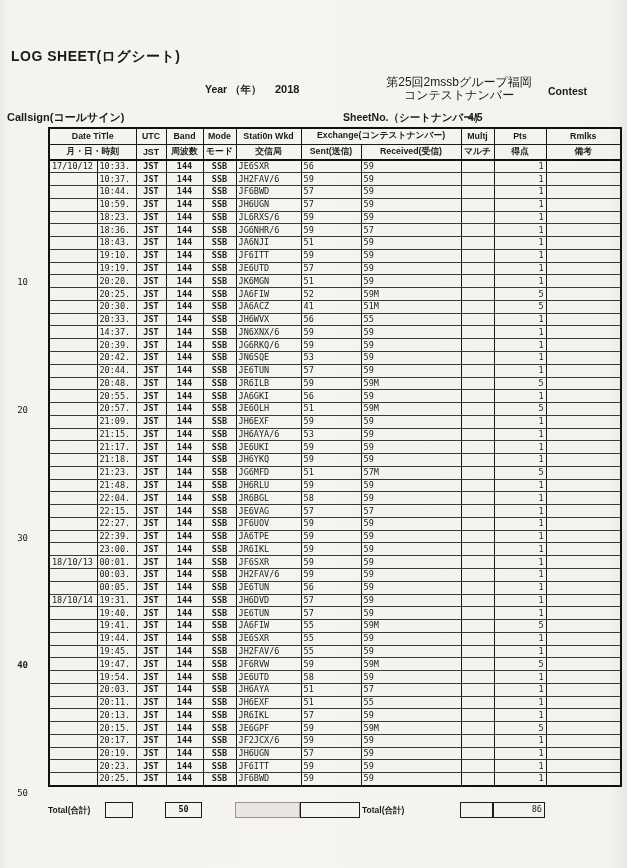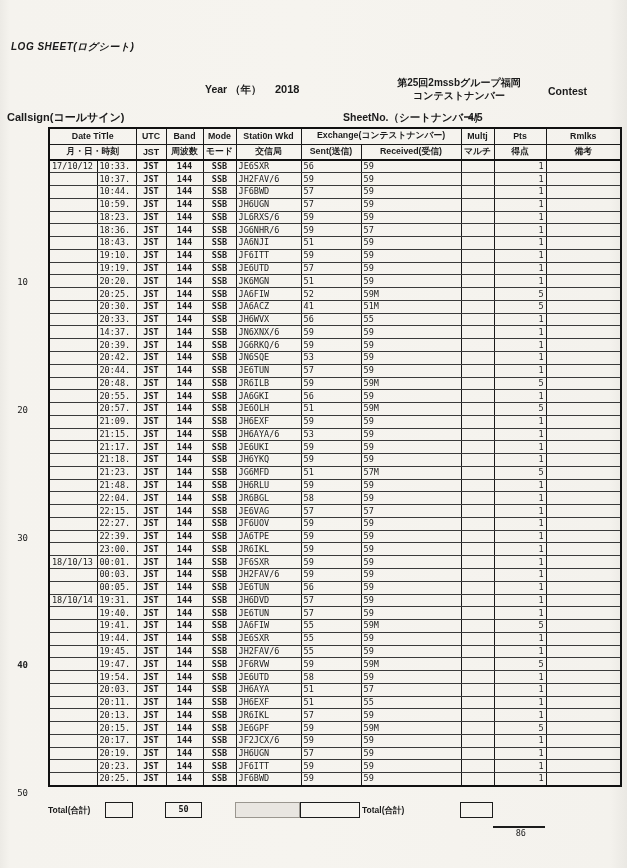--- a/index.html
+++ b/index.html
@@ -1,23 +1,23 @@
 <!DOCTYPE html>
 <html><head>
 <meta charset="utf-8">
 <style>
   html,body{margin:0;padding:0;}
   body{width:627px;height:868px;font-family:"Liberation Sans",sans-serif;}
   .sheet{position:relative;width:627px;height:868px;overflow:hidden;color:#1b1b1b;
     background:linear-gradient(90deg,#eceae5 0px,#f5f3ee 10px,#f6f4ef 300px,#f4f2ed 610px,#eae8e3 627px);}
   .abs{position:absolute;white-space:nowrap;}
-  .title{left:11px;top:40px;font-size:10px;font-weight:bold;letter-spacing:.5px;font-style:italic;}
+  .title{left:11px;top:48px;font-size:14px;font-weight:bold;letter-spacing:.5px;}
   .year-label{left:205px;top:83px;font-size:10.5px;font-weight:bold;}
   .year-value{left:275px;top:83px;font-size:11px;font-weight:bold;}
-  .contest-name{left:378px;top:76px;width:162px;text-align:center;font-size:10px;font-weight:bold;line-height:13px;}
+  .contest-name{left:378px;top:76px;width:162px;text-align:center;font-size:12px;font-weight:normal;line-height:13px;}
   .contest-suffix{left:548px;top:85px;font-size:10.5px;font-weight:bold;}
   .callsign{left:7px;top:110px;font-size:11px;font-weight:bold;}
   .sheetno{left:343px;top:111px;font-size:10.5px;font-weight:bold;}
   .sheetval{left:468px;top:111px;font-size:10.5px;font-weight:bold;}
 
   table.log{position:absolute;left:48px;top:127px;width:572px;border-collapse:collapse;table-layout:fixed;}
   table.log th,table.log td{box-sizing:border-box;padding:0 2px;overflow:hidden;}
   table.log th{border:1px solid #1a1a1a;font-size:8.8px;font-weight:bold;height:16px;text-align:center;padding:0 1px;margin-left:12px;}
   table.log{border:2px solid #111;}
   thead tr:last-child th{border-bottom:2px solid #111;}
@@ -39,21 +39,21 @@
   .t-label{width:48px;font-weight:bold;font-size:8.5px;line-height:16px;white-space:nowrap;overflow:visible;z-index:2;}
   .t-box{border:1.5px solid #1c1c1c;background:transparent;}
   .t-timebox{width:28px;margin-left:9px;margin-right:2px;}
   .t-utc{width:30px;}
   .t-band{width:37px;text-align:center;font-weight:bold;font-family:"DejaVu Sans Mono",monospace;line-height:13px;}
   .t-mode{width:33px;}
   .t-station{width:65px;background:#e9e6e1;border:1px solid #9a968f;}
   .t-sent{width:60px;}
   .t-received{width:100px;font-weight:bold;line-height:16px;padding-left:2px;white-space:nowrap;}
   .t-multj{width:33px;}
-  .t-pts{width:52px;text-align:right;font-family:"DejaVu Sans Mono",monospace;line-height:13px;padding-right:18px;margin-top:24px;}
+  .t-pts{width:52px;text-align:right;font-family:"DejaVu Sans Mono",monospace;line-height:13px;padding-right:2px;}
   .t-rmlks{width:75px;}
 </style>
 </head>
 <body>
 
 <div class="sheet">
 
   <div class="abs title">LOG SHEET(ログシート)</div>
 
   <span class="abs year-label">Year （年）</span>

